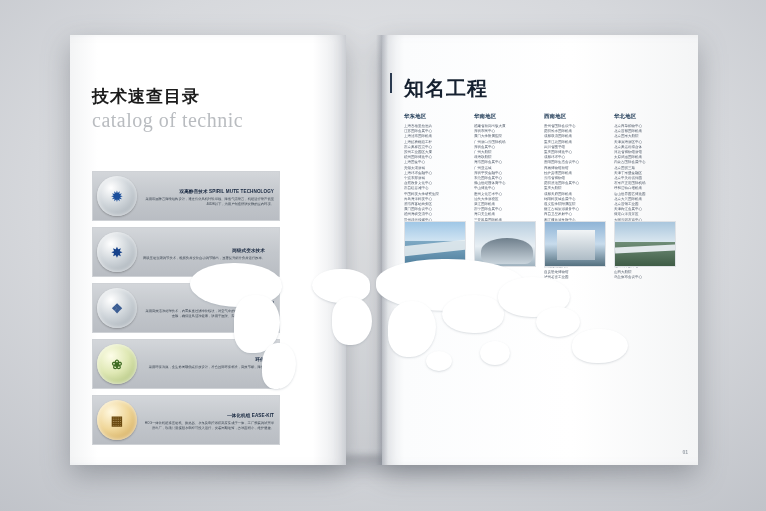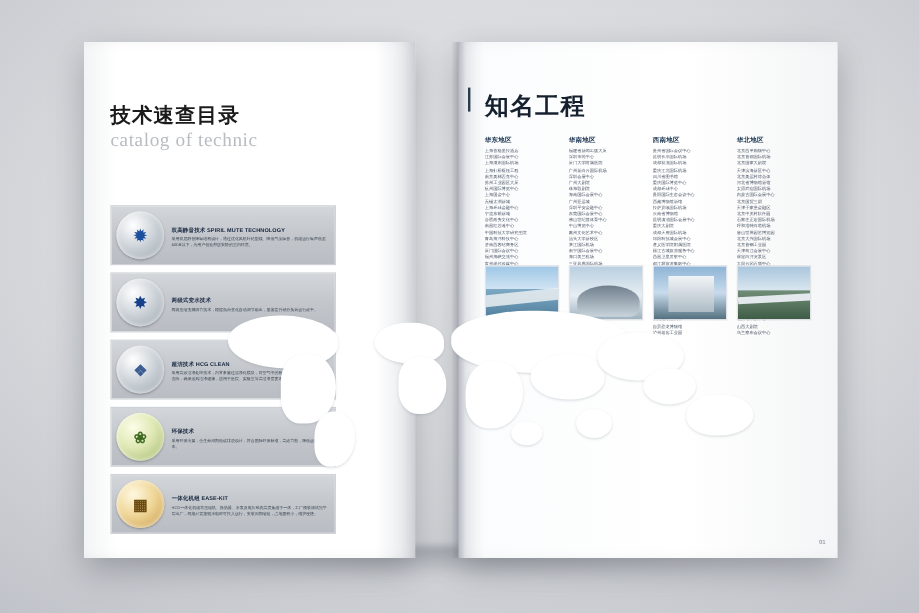--- a/index.html
+++ b/index.html
@@ -16,20 +16,21 @@
     position:absolute;left:70px;top:35px;width:628px;height:430px;
     filter:drop-shadow(0 10px 14px rgba(60,65,75,.35));
   }
   .page{
     position:absolute;top:0;height:430px;background:#fdfdfd;
   }
   .page-left{
     left:0;width:276px;
     background:linear-gradient(90deg,#f3f4f5 0%,#ffffff 10%,#ffffff 88%,#e4e6e9 100%);
     box-shadow:inset -10px 0 16px -10px rgba(120,125,135,.45);
+    text-align:right;
   }
   .page-right{
     left:312px;width:316px;
     background:linear-gradient(90deg,#e7e9ec 0%,#fbfcfd 7%,#ffffff 60%,#f4f5f6 100%);
     box-shadow:inset 10px 0 16px -10px rgba(120,125,135,.4);
   }
   .spine{
     position:absolute;left:306px;top:0;width:12px;height:430px;
     background:linear-gradient(90deg,rgba(140,145,155,.0) 0%,rgba(120,126,138,.35) 45%,rgba(130,136,148,.28) 55%,rgba(150,155,165,0) 100%);
   }
@@ -39,21 +40,21 @@
     filter:blur(3px);
   }
 
   
   .lp-title{
     position:absolute;left:22px;top:50px;
     font-size:17px;font-weight:bold;color:#1b1b1b;letter-spacing:1px;
   }
   .lp-subtitle{
     position:absolute;left:22px;top:74px;
-    font-size:16px;color:#b9bcc0;letter-spacing:.5px;
+    font-size:20px;color:#b9bcc0;letter-spacing:.5px;
     font-family:"Liberation Serif", serif;
   }
 
   .tech-list{position:absolute;left:22px;top:136px;width:188px;}
   .tech-row{
     position:relative;height:48px;margin-bottom:6px;
     background:linear-gradient(180deg,#d3d6da 0%,#c3c7cc 50%,#b9bdc3 100%);
     border:1px solid #cfd2d6;
     display:flex;align-items:center;
   }

